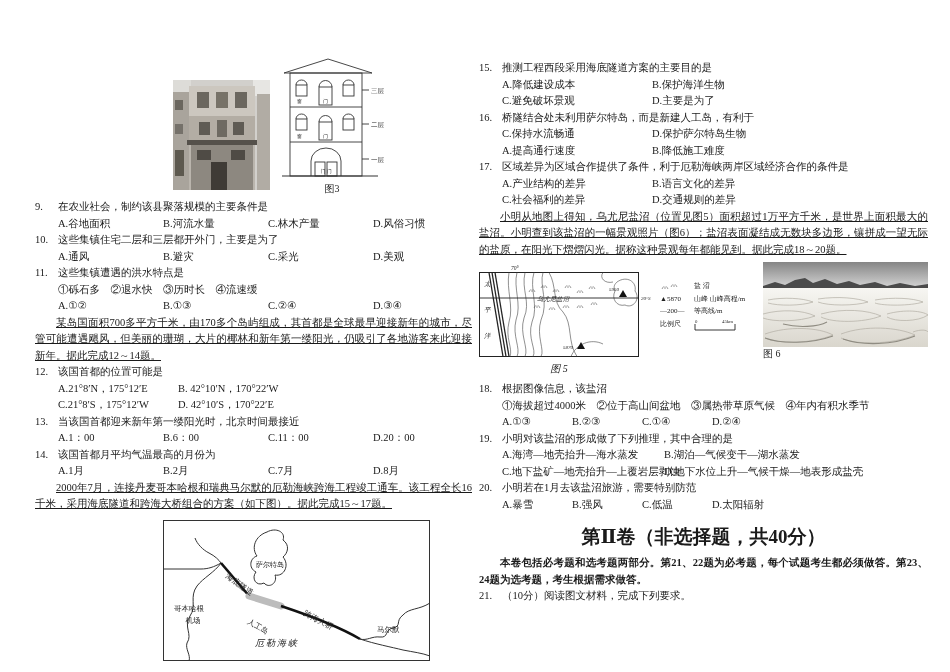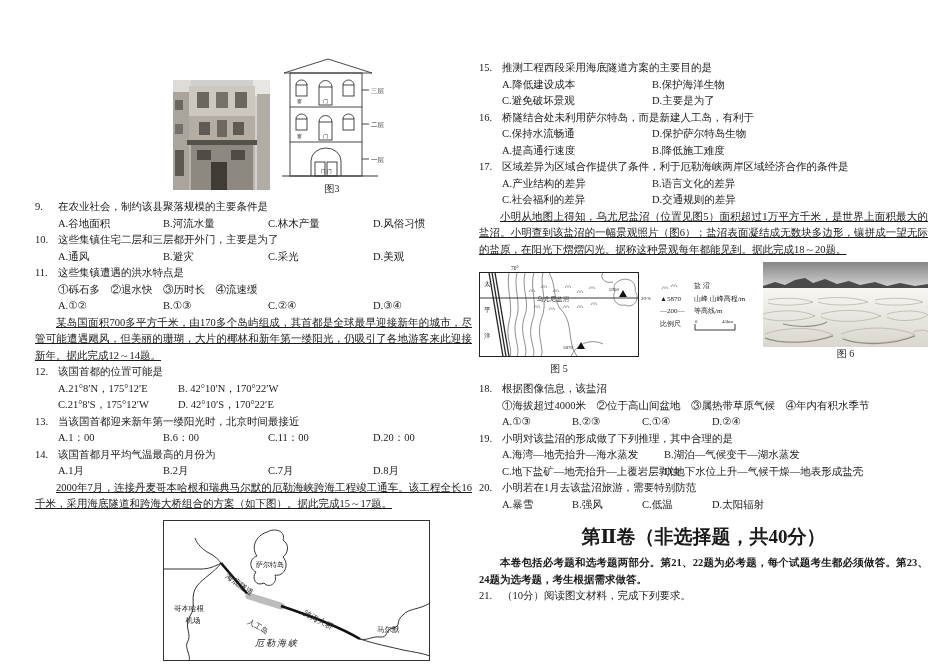--- a/index.html
+++ b/index.html
@@ -28,26 +28,26 @@
   .note{font-weight:bold;text-indent:2em;text-align:justify;}
 
   .fig3-row{display:flex;margin-left:138px;gap:8px;margin-bottom:4px;}
   .photo-wrap{margin-top:24px;}
   .house-wrap{display:flex;flex-direction:column;align-items:center;}
   .caption{text-align:center;font-size:10px;line-height:13px;color:#222;}
 
   .strait-wrap{margin-left:128px;margin-top:7px;}
 
   .fig56-row{display:flex;justify-content:space-between;margin:4px 0 6px;}
-  .fig5-wrap{width:180px;}
+  .fig5-wrap{width:180px;font-style:italic;}
   .fig5-cap{width:160px;}
   .legend{width:102px;margin-top:18px;font-size:7px;line-height:12.5px;color:#222;}
   .legend-row{display:flex;align-items:center;}
   .legend-sym{flex:none;width:34px;}
-  .fig6-wrap{width:165px;display:flex;flex-direction:column;align-items:center;}
+  .fig6-wrap{width:165px;display:flex;flex-direction:column;align-items:flex-start;}
 
   svg{display:block;}
   svg text{font-family:"Liberation Serif","DejaVu Serif",serif;fill:#222;}
 </style>
 </head>
 <body>
 
 <div class="col" id="col-left">
 
   <div class="fig3-row">

